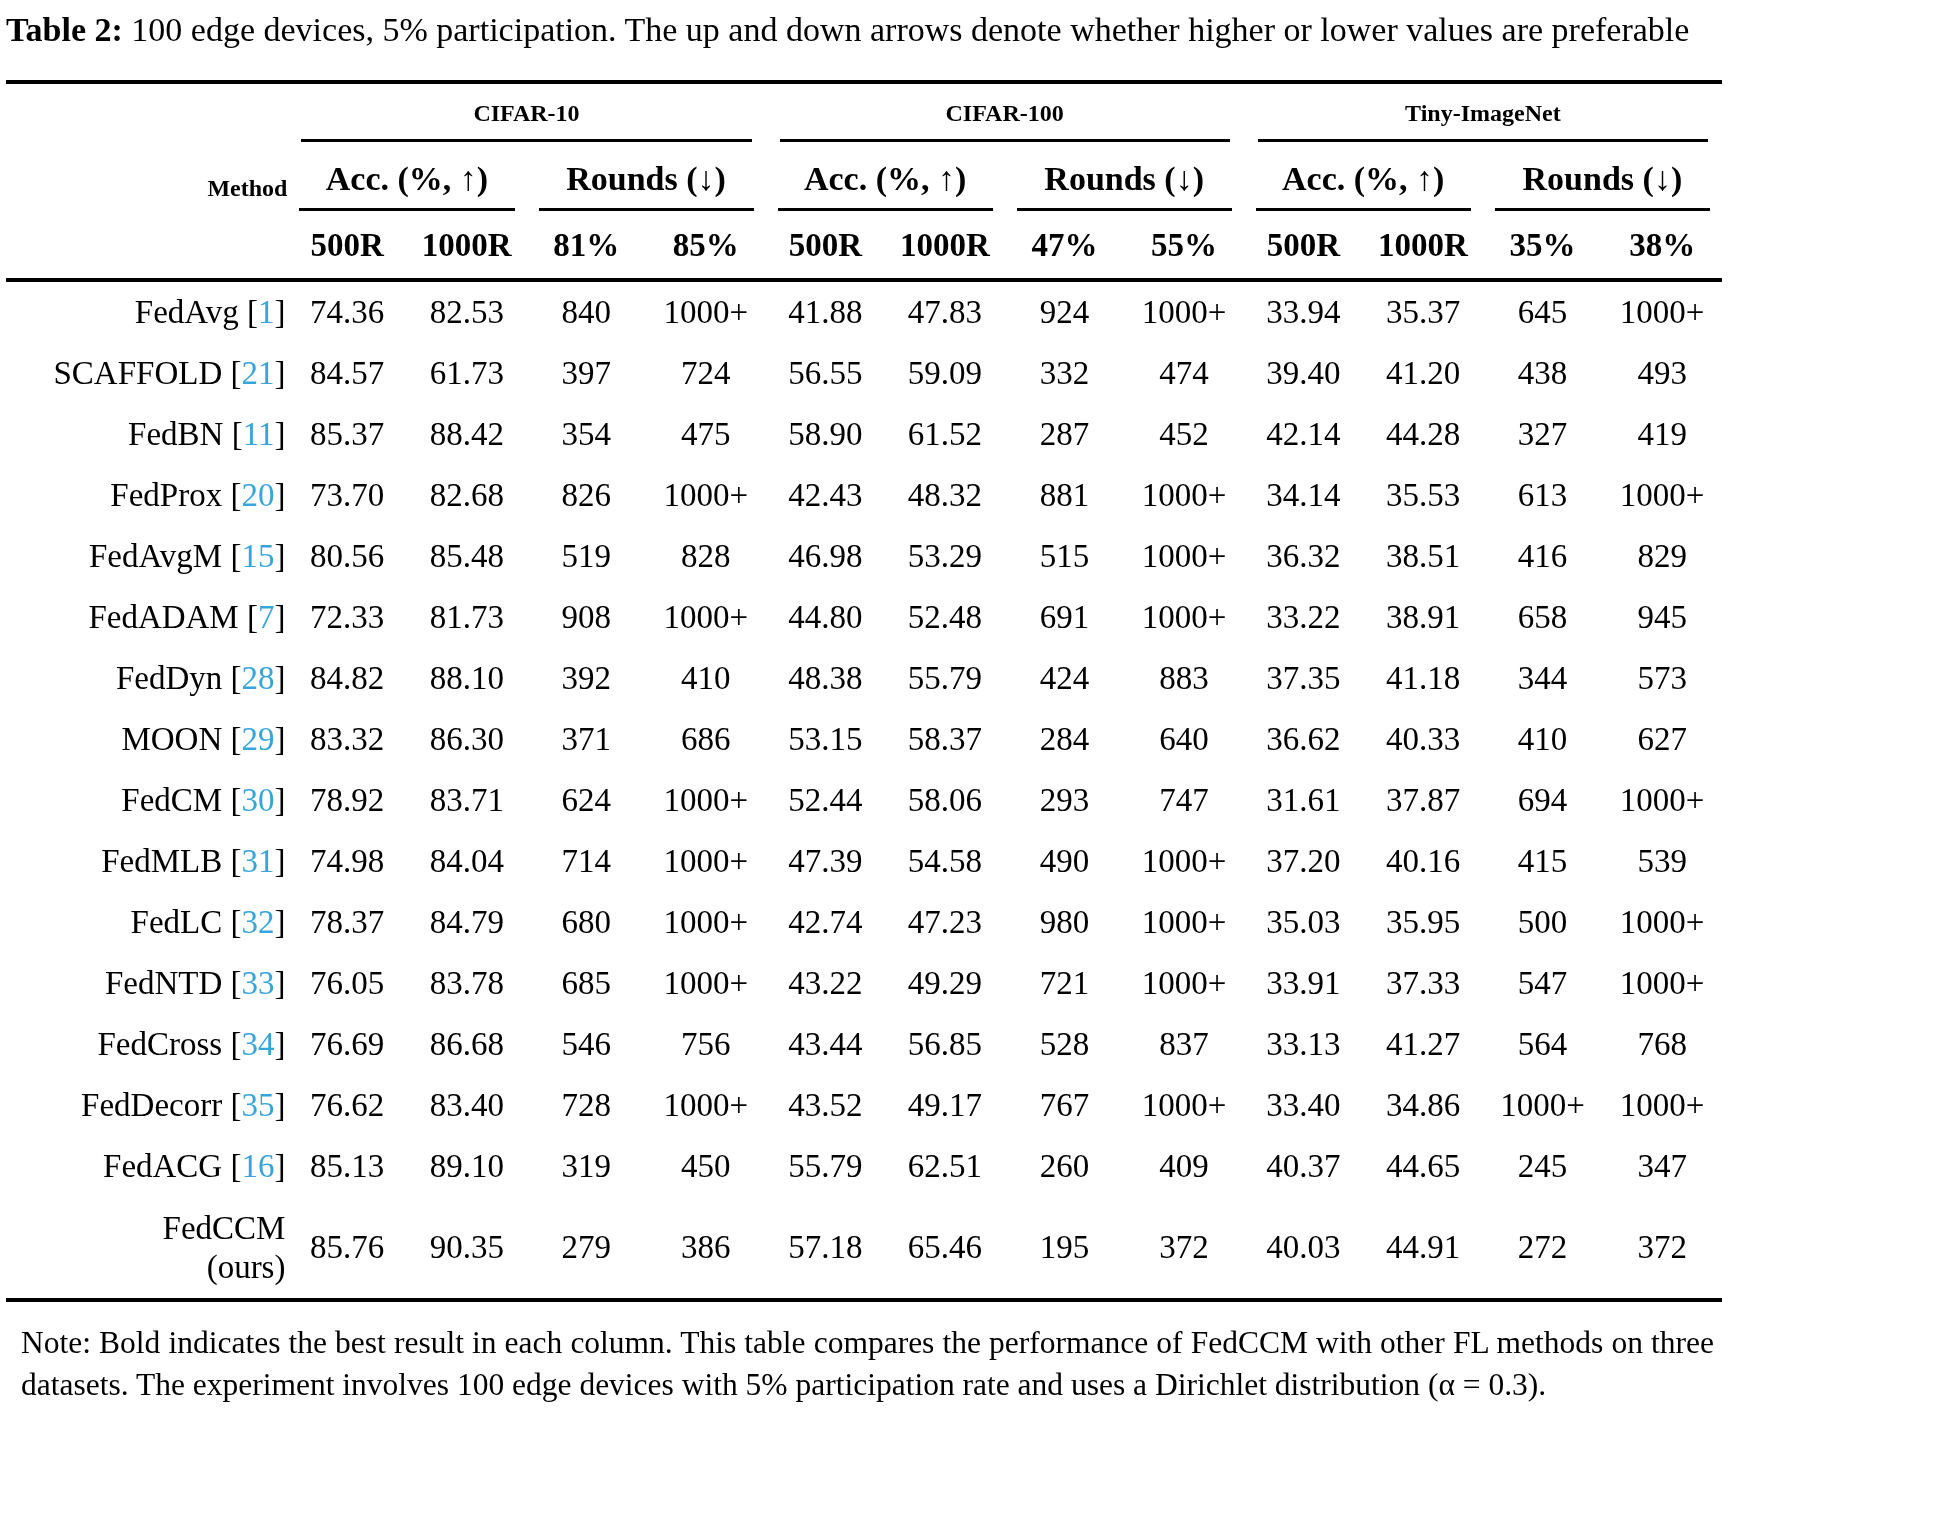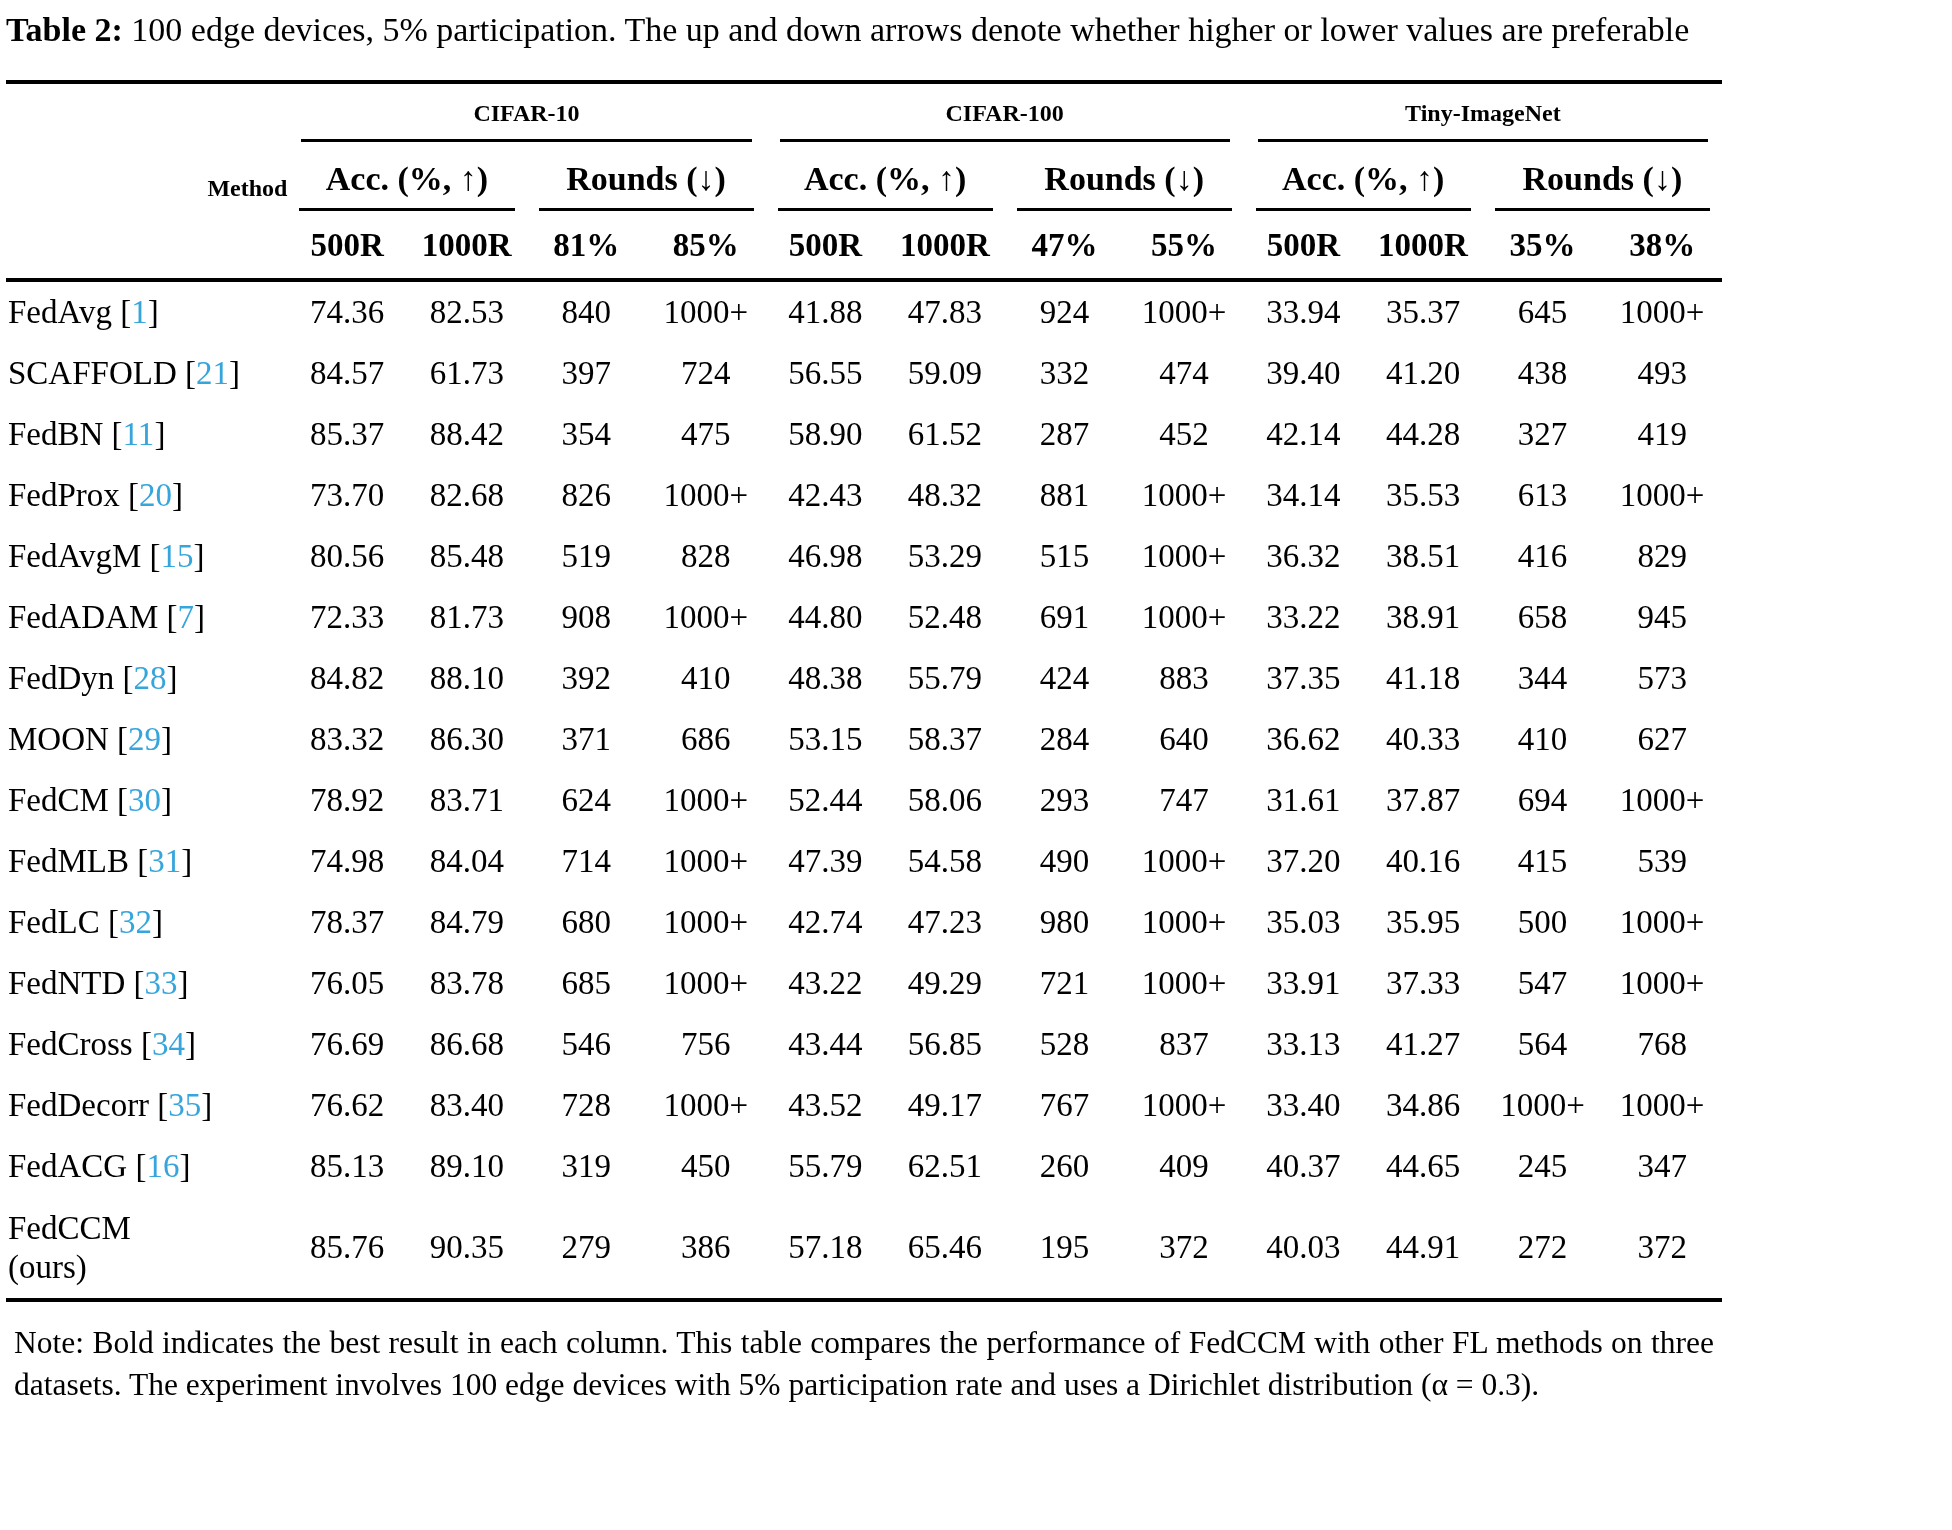--- a/index.html
+++ b/index.html
@@ -52,28 +52,28 @@
   .sub-rule {
     margin: 0 12px; padding-bottom: 10px;
     border-bottom: 3px solid var(--ink);
     text-align: center; white-space: nowrap;
   }
 
   tbody td {
     font-size: 33px; text-align: center;
     padding: 12px 2px; white-space: nowrap;
   }
-  tbody td.method { text-align: left; }
+  tbody td.method { text-align: right; }
   tbody td.method div { line-height: 1.18; }
   .cite { color: var(--cite); }
   .bold { font-weight: normal; }
 
   .footnote {
     font-size: 31.5px; line-height: 1.32;
-    text-align: justify; margin: 20px 8px 0 8px;
+    text-align: justify; margin: 20px 8px 0 15px;
   }
 </style>
 </head>
 <body>
 
 <div class="page">
 
   <p class="caption"><span class="cap-label">Table 2:</span> <span>100 edge devices, 5% participation. The up and down arrows denote whether higher or lower values are preferable</span></p>
 
   <table class="results">

